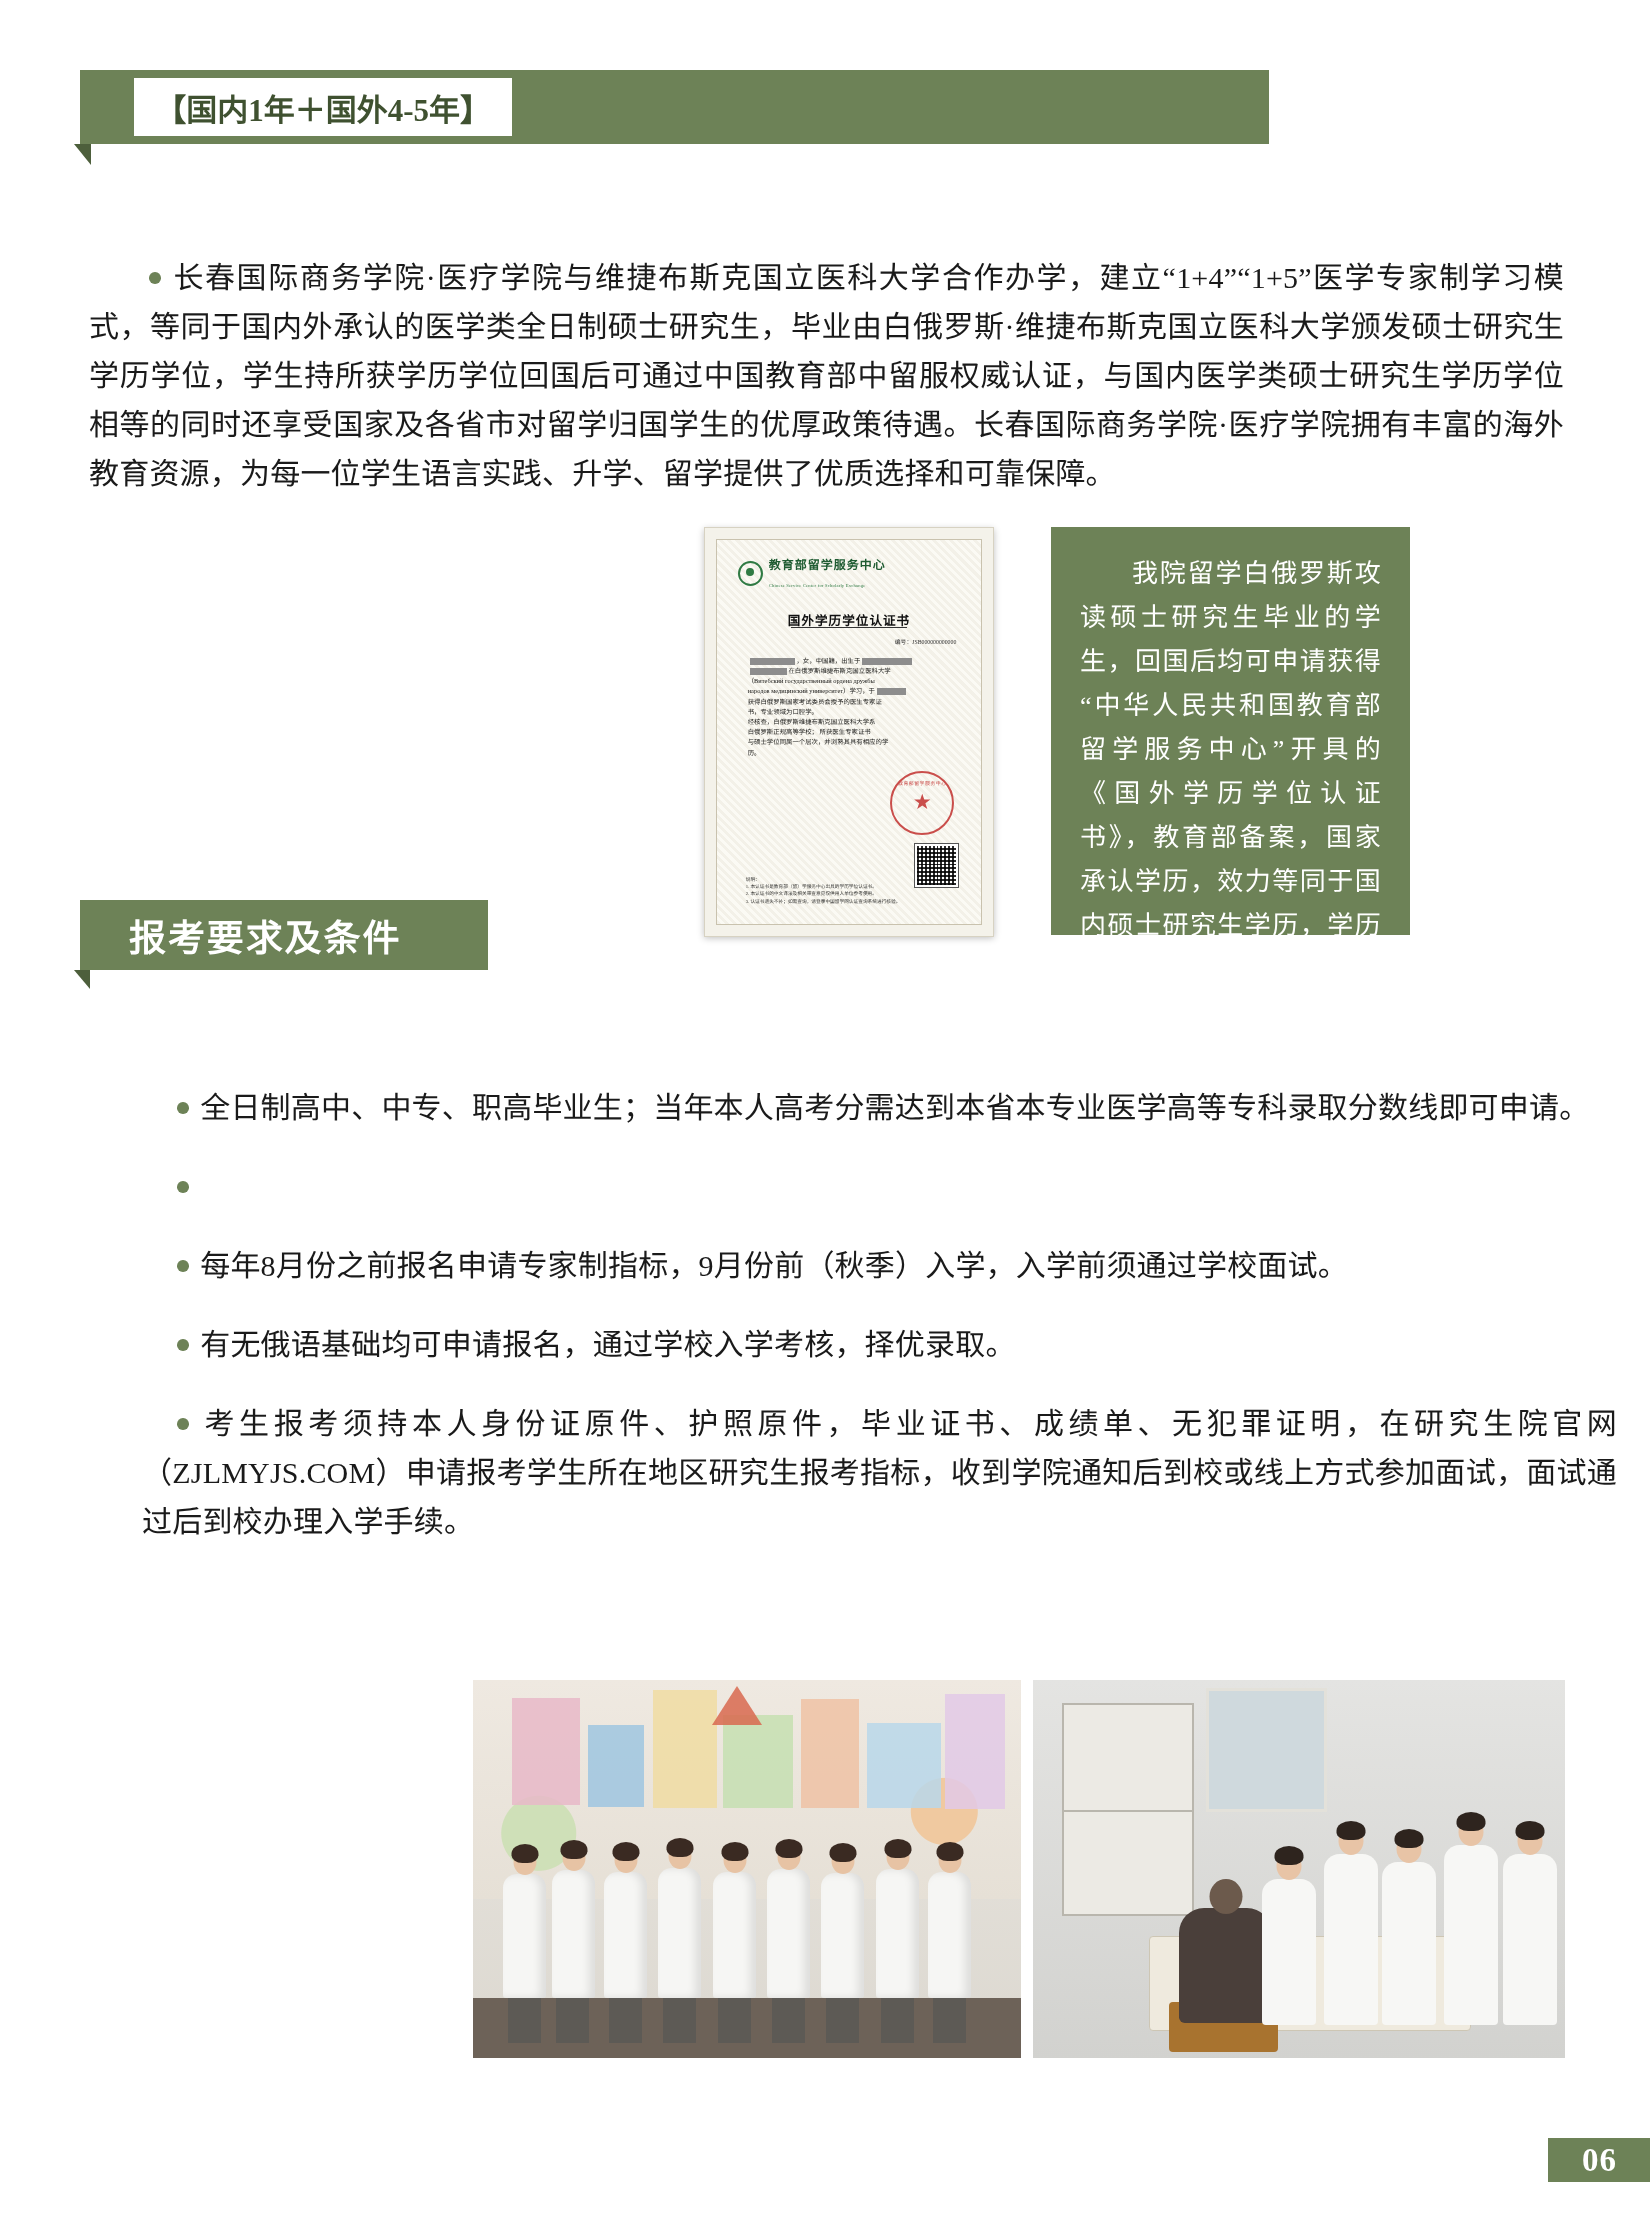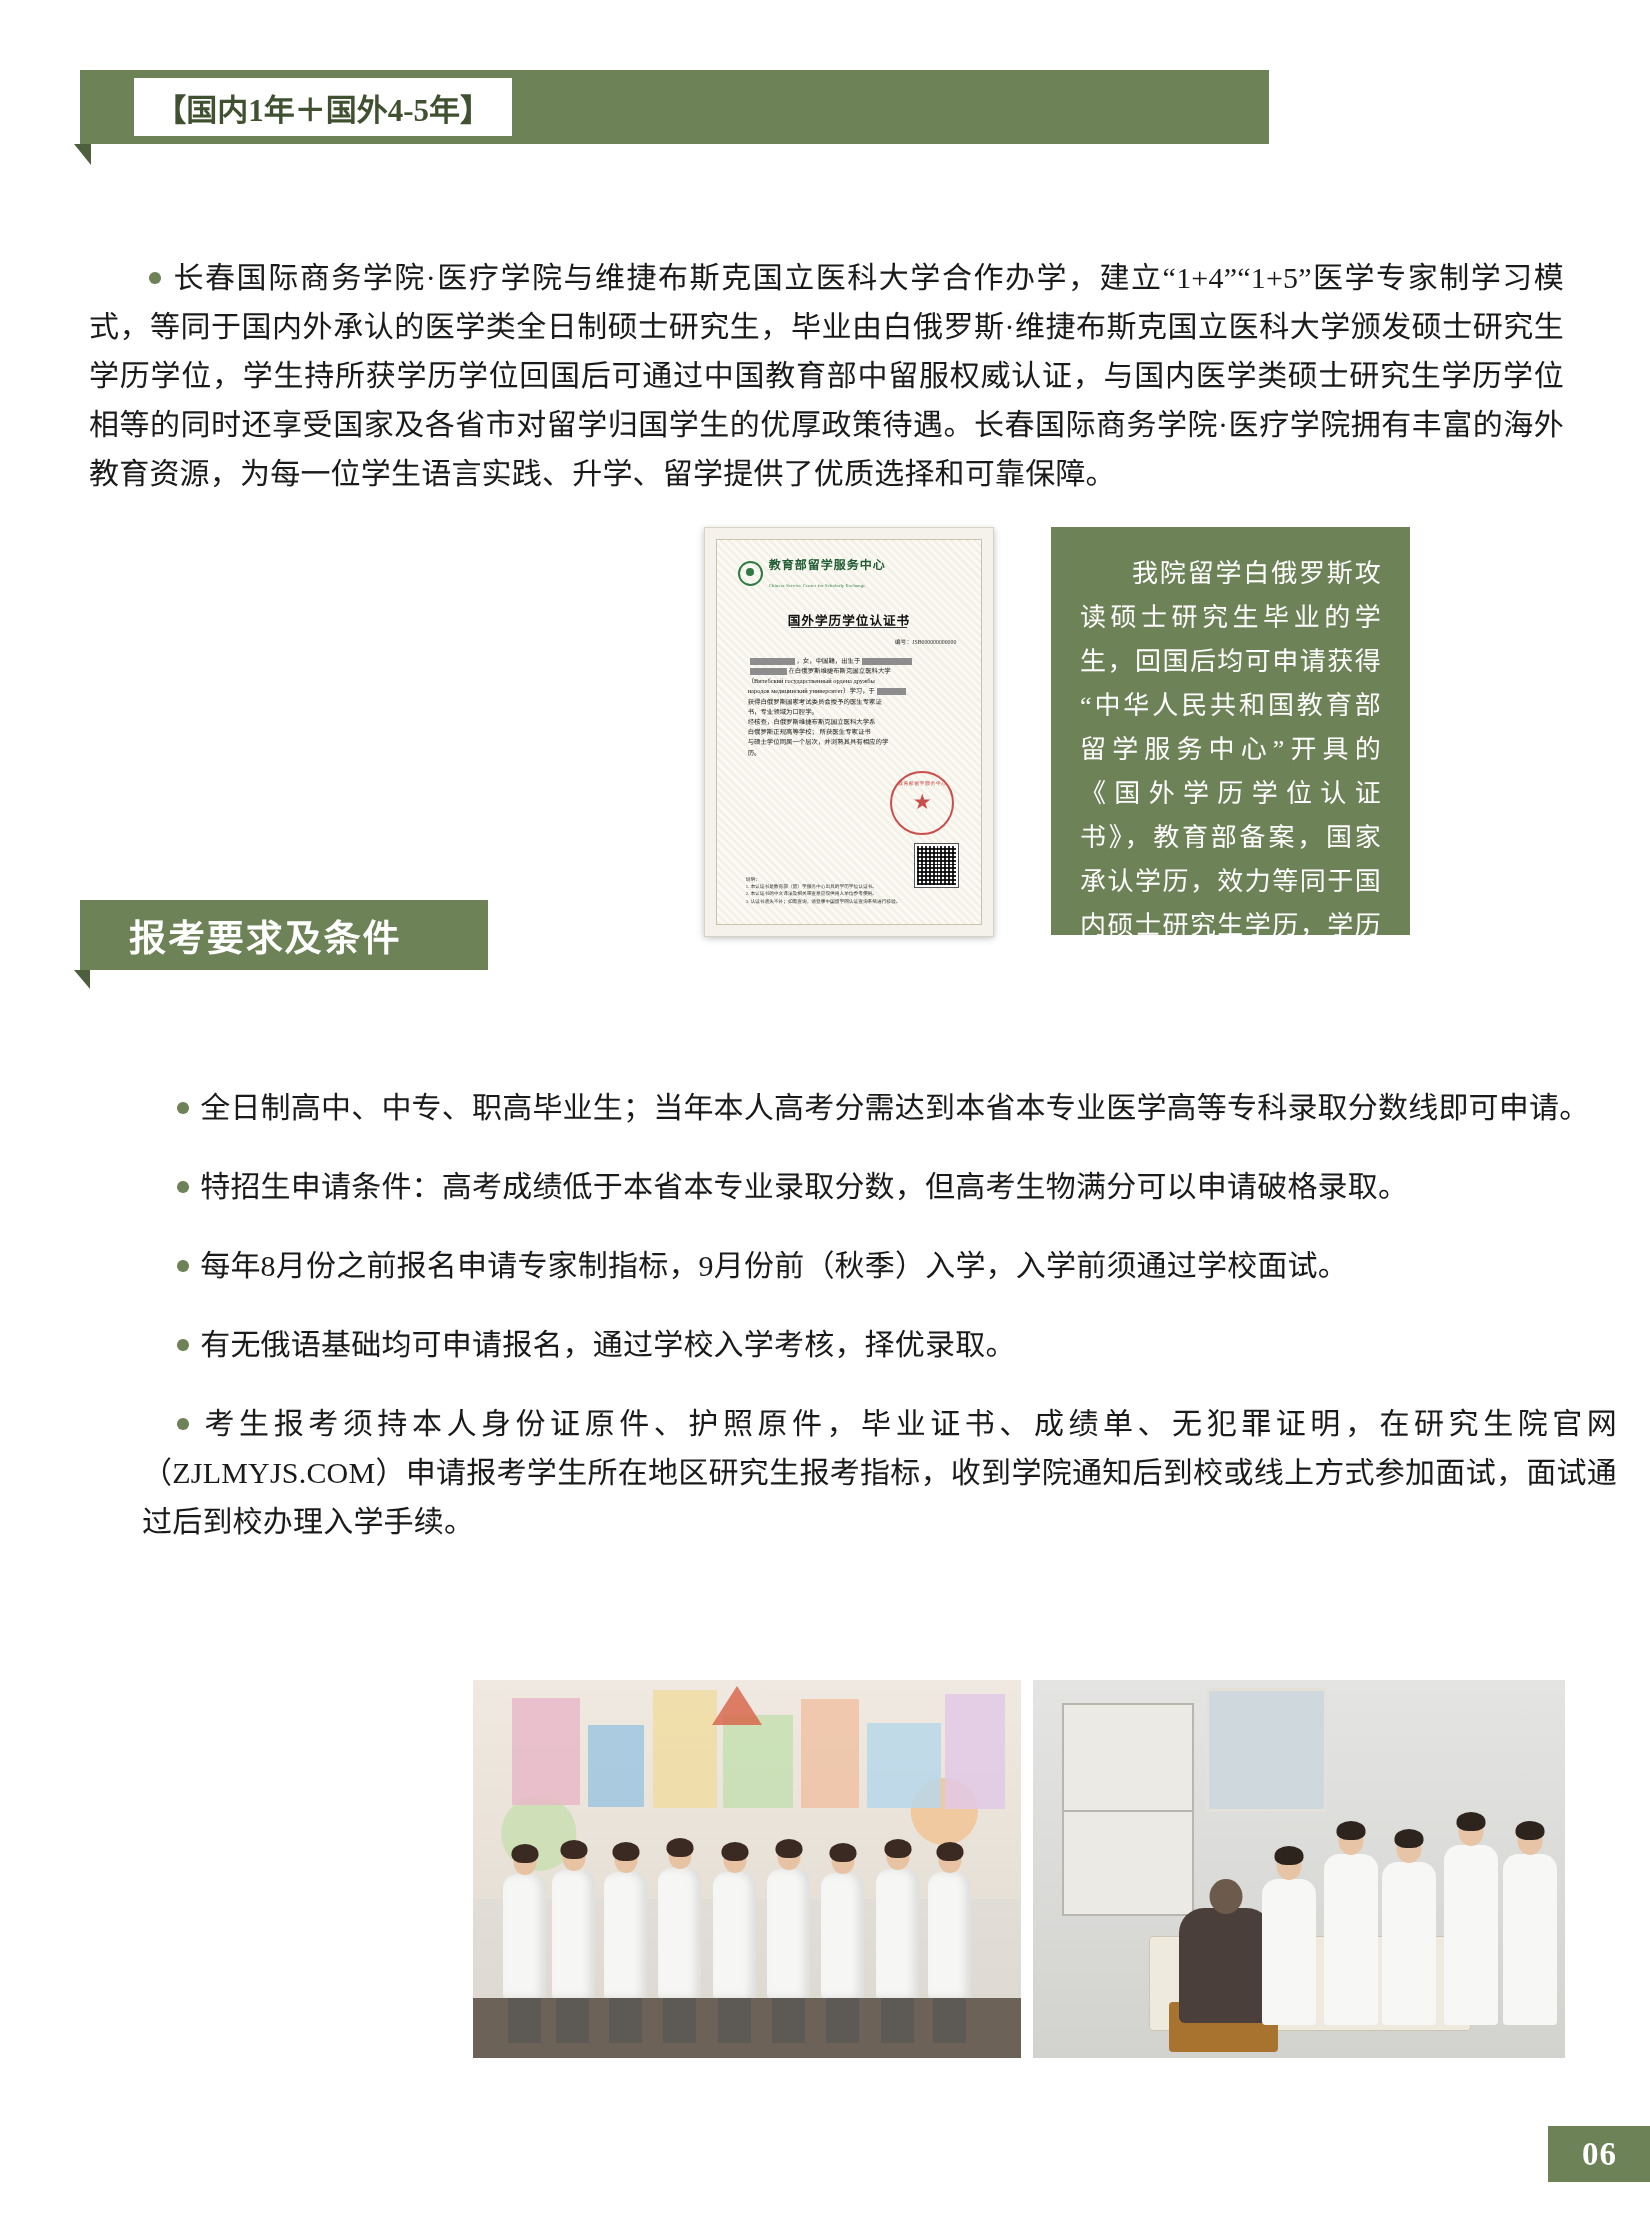--- a/index.html
+++ b/index.html
@@ -403,21 +403,21 @@
     position: absolute; left: 136px; bottom: 5.8px; width: 109px; height: 50px;
     background: #a8732f; border-radius: 3.9px;
   }
 
   
   .page-num {
     position: absolute;
     right: 0;
     bottom: 58px;
     width: 103px;
-    height: 56px;
+    height: 44px;
     background: #6d8257;
     color: #ffffff;
     font-size: 33px;
     font-weight: bold;
     display: flex;
     align-items: center;
     justify-content: center;
     letter-spacing: 1px;
   }
 </style>
@@ -475,21 +475,21 @@
   <div class="note-text">我院留学白俄罗斯攻读硕士研究生毕业的学生，回国后均可申请获得“中华人民共和国教育部留学服务中心”开具的《国外学历学位认证书》，教育部备案，国家承认学历，效力等同于国内硕士研究生学历，学历含金量高!</div>
 </div>
 
 <div class="section-banner">
   <div class="fold"></div>
   <div class="section-title">报考要求及条件</div>
 </div>
 
 <div class="req-list">
   <p class="req-item"><span class="req-bullet"></span><span>全日制高中、中专、职高毕业生；当年本人高考分需达到本省本专业医学高等专科录取分数线即可申请。</span></p>
-  <p class="req-item"><span class="req-bullet"></span><span>特招生申请条件：高考成绩低于本省本专业录取分数，但高考生物满分可以申请破格录取。</span></p>
+  <p class="req-item"><span class="req-bullet"></span></p>
   <p class="req-item"><span class="req-bullet"></span><span>每年8月份之前报名申请专家制指标，9月份前（秋季）入学，入学前须通过学校面试。</span></p>
   <p class="req-item"><span class="req-bullet"></span><span>有无俄语基础均可申请报名，通过学校入学考核，择优录取。</span></p>
   <p class="req-item"><span class="req-bullet"></span><span>考生报考须持本人身份证原件、护照原件，毕业证书、成绩单、无犯罪证明，在研究生院官网（ZJLMYJS.COM）申请报考学生所在地区研究生报考指标，收到学院通知后到校或线上方式参加面试，面试通过后到校办理入学手续。</span></p>
 </div>
 
 <div class="photo photo-left">
   <div class="pl-wall"></div>
   <div class="pl-mural">
     <div class="pl-shape" style="left:39px;top:17.5px;width:68px;height:107px;background:#e8b9c8;"></div>
     <div class="pl-shape" style="left:115px;top:45px;width:56px;height:82px;background:#9fc6e0;"></div>

